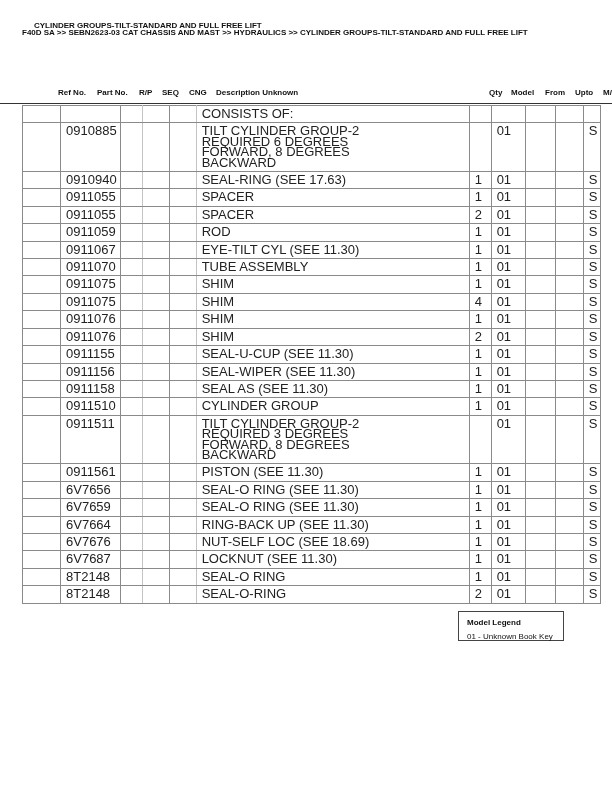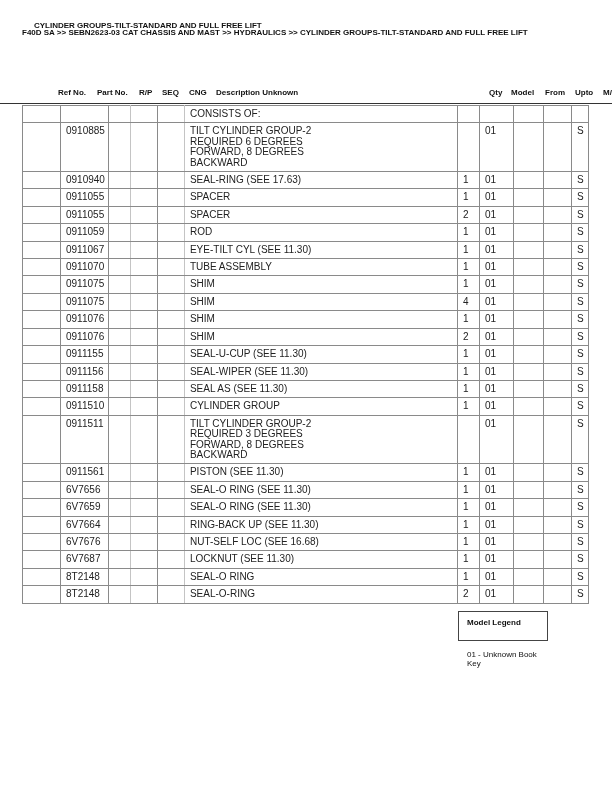--- a/index.html
+++ b/index.html
@@ -1,27 +1,27 @@
 <!DOCTYPE html>
 <html><head>
 <meta charset="utf-8">
 <style>
   html, body { margin: 0; padding: 0; background: #ffffff; }
   body { width: 612px; height: 792px; position: relative; font-family: "Liberation Sans", sans-serif; color: #111; overflow: hidden; }
   .title { position: absolute; left: 22px; top: 21px; font-size: 8px; font-weight: bold; letter-spacing: 0; margin-left: 12px; }
   .breadcrumb { position: absolute; left: 22px; top: 28px; font-size: 8px; font-weight: bold; white-space: nowrap; }
   .hdr { position: absolute; top: 88px; font-size: 8px; font-weight: bold; white-space: nowrap; padding-left: 36px; }
   .hdr-line { position: absolute; left: 0; top: 103px; width: 612px; height: 0; border-top: 1.5px solid #333; }
-  table.parts { position: absolute; left: 22px; top: 105px; border-collapse: collapse; table-layout: fixed; font-size: 10px; }
+  table.parts { position: absolute; left: 22px; top: 105px; border-collapse: collapse; table-layout: fixed; font-size: 13px; }
   table.parts td { border: 1px solid #8a8a8a; padding: 3px 3px 3px 5px; vertical-align: top; line-height: 10.4px; height: 9px; color: #222; }
   table.parts td.soft { border-left-color: #c4c4c4; border-right-color: #c4c4c4; }
   .desc-line { display: block; }
-  .legend { position: absolute; left: 458px; top: 611px; width: 90px; height: 30px; border: 1px solid #444; padding: 4px 0 0 8px; box-sizing: border-box; font-size: 8px; }
+  .legend { position: absolute; left: 458px; top: 611px; width: 106px; height: 30px; border: 1px solid #444; padding: 4px 0 0 8px; box-sizing: border-box; font-size: 8px; }
   .legend .lt { font-weight: bold; margin-top: 2px; }
-  .legend .li { margin-top: 23px; }
+  .legend .li { margin-top: 5px; }
 </style>
 </head>
 <body>
 
 <div class="title">CYLINDER GROUPS-TILT-STANDARD AND FULL FREE LIFT</div>
 <div class="breadcrumb">F40D SA &gt;&gt; SEBN2623-03 CAT CHASSIS AND MAST &gt;&gt; HYDRAULICS &gt;&gt; CYLINDER GROUPS-TILT-STANDARD AND FULL FREE LIFT</div>
 
 <div>
   <span class="hdr" style="left:22px">Ref No.</span>
   <span class="hdr" style="left:61px">Part No.</span>
@@ -373,21 +373,21 @@
         <td></td>
         <td>S</td>
       </tr>
       <tr>
         <td></td>
         <td>6V7676</td>
         <td class="soft"></td>
         <td></td>
         <td class="soft"></td>
         <td>
-          <span class="desc-line">NUT-SELF LOC (SEE 16.68)</span>
+          <span class="desc-line">NUT-SELF LOC (SEE 18.69)</span>
         </td>
         <td>1</td>
         <td>01</td>
         <td></td>
         <td></td>
         <td>S</td>
       </tr>
       <tr>
         <td></td>
         <td>6V7687</td>

